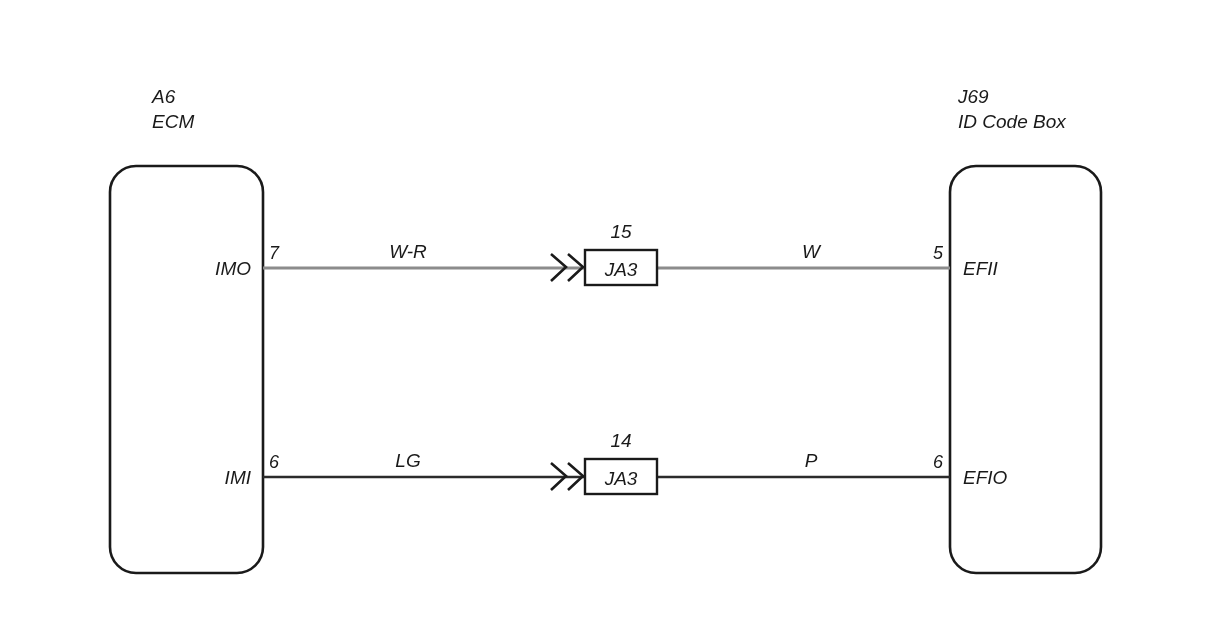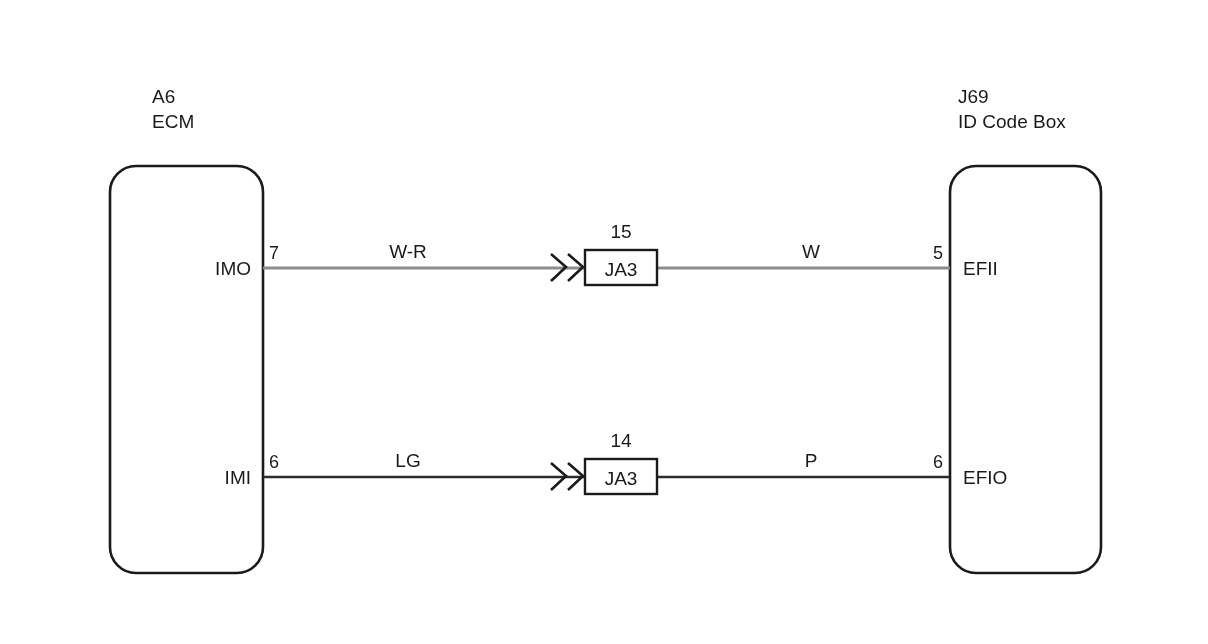--- a/index.html
+++ b/index.html
@@ -9,20 +9,21 @@
   }
   body {
     font-family: "Liberation Sans", sans-serif;
   }
   #diagram-root {
     position: relative;
     width: 1208px;
     height: 644px;
     background: #ffffff;
     overflow: hidden;
+    font-style: italic;
   }
   svg.wiring {
     position: absolute;
     top: 0;
     left: 0;
     width: 1208px;
     height: 644px;
     display: block;
   }
   .conn-outline {

